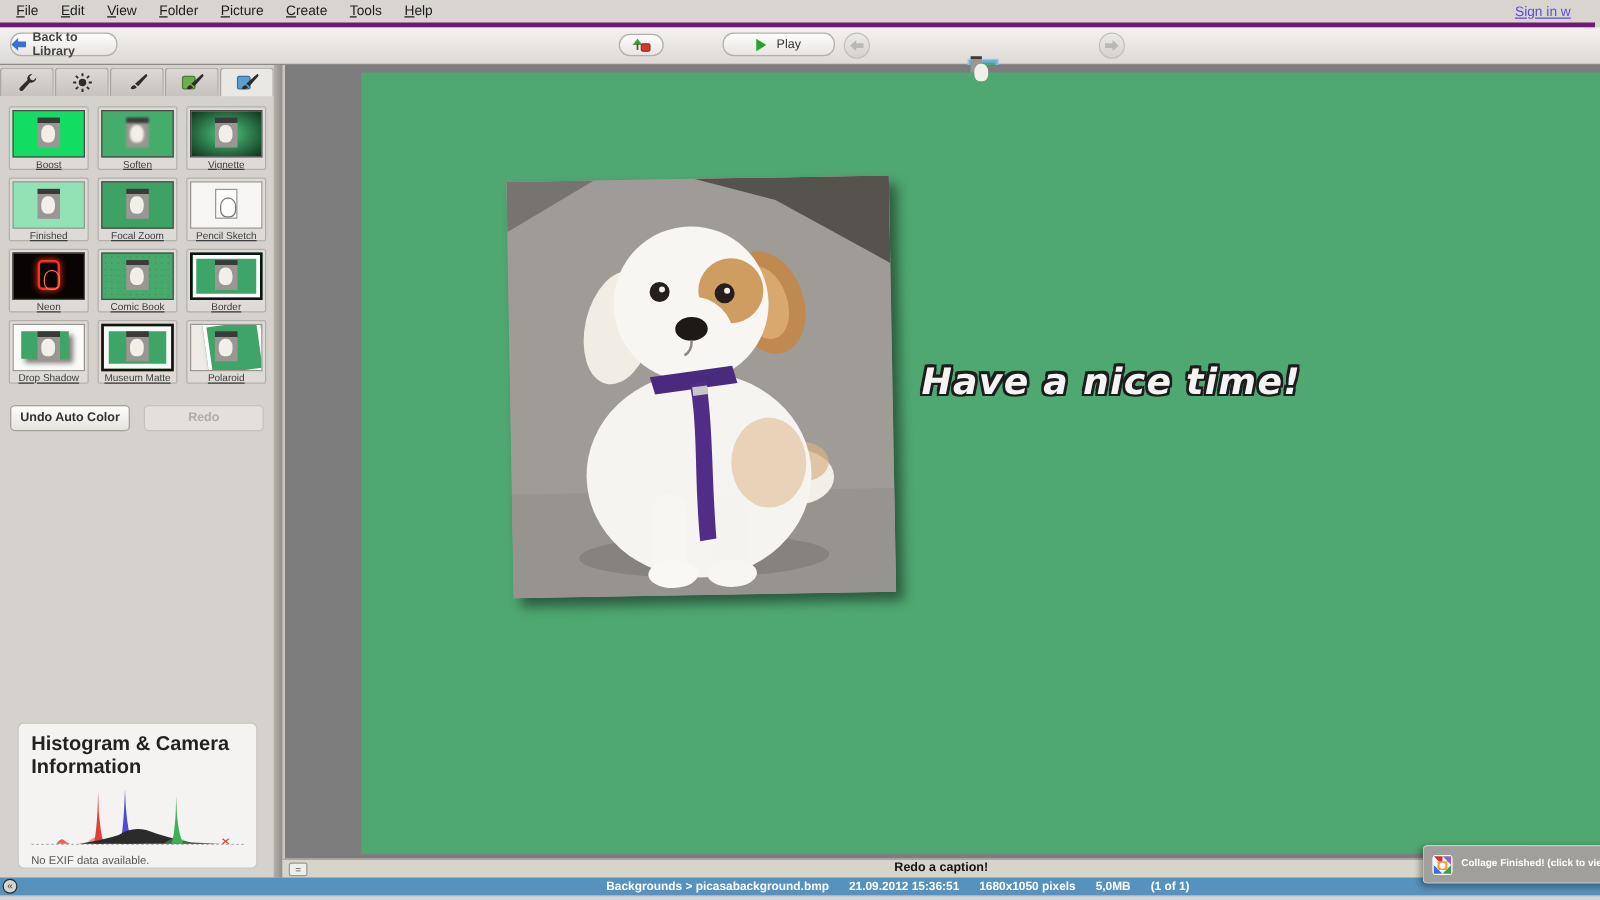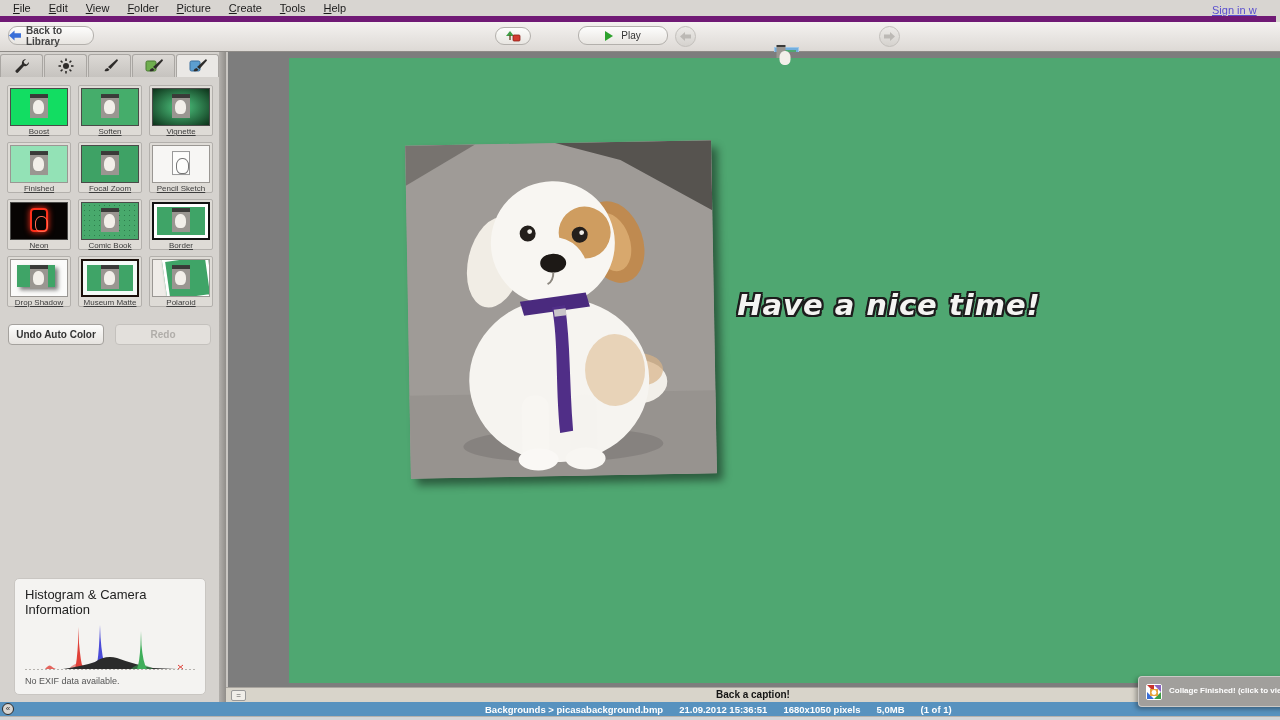--- a/index.html
+++ b/index.html
@@ -1,21 +1,21 @@
 <!DOCTYPE html>
 <html><head>
 <meta charset="utf-8">
 <style>
   * { margin:0; padding:0; box-sizing:border-box; }
   html,body { width:1280px; height:720px; overflow:hidden; }
   body { font-family:"Liberation Sans", sans-serif; position:relative; background:#d8d5d1; }
 
   
   .menubar { position:absolute; left:0; top:0; width:1276px; height:22px; background:#d8d5d1;
-             border-bottom:6px solid #701a75; display:flex; align-items:center; padding-left:4px; }
+             border-bottom:4px solid #701a75; display:flex; align-items:center; padding-left:4px; }
   .menu-item { display:inline-block; font-size:11px; color:#1c1c1c; padding:3px 9px 3px 9px; cursor:default; }
   .menu-item::first-letter { text-decoration:underline; }
   .signin { position:absolute; right:-6px; top:4px; font-size:11px; color:#5a4fcf; text-decoration:underline;
             white-space:nowrap; width:70px; overflow:hidden; }
 
   
   .toolbar { position:absolute; left:0; top:22px; width:1280px; height:30px;
              background:linear-gradient(#f4f2f0,#ddd9d5); border-bottom:1px solid #8e8b87; }
   .btn-pill { position:absolute; background:linear-gradient(#fdfdfc,#e8e5e1); border:1px solid #b3b0ac;
               border-radius:9px; display:flex; align-items:center; justify-content:center;
@@ -79,21 +79,21 @@
                               transform:rotate(-8deg); box-shadow:1px 2px 3px rgba(0,0,0,.4); }
 
   .side-btn { position:absolute; height:21px; border-radius:4px; font-size:10px; font-weight:bold;
               display:flex; align-items:center; justify-content:center; cursor:pointer; }
   .undo-btn { left:8px; top:272px; width:96px; background:linear-gradient(#fdfdfc,#e6e3df);
               border:1px solid #a5a29e; color:#333; }
   .redo-btn { left:115px; top:272px; width:96px; background:#e3e0dc; border:1px solid #c4c1bd; color:#b0ada9; }
 
   .hist-box { position:absolute; left:14px; top:526px; width:192px; height:117px; background:#f4f3f1;
               border:1px solid #c9c6c2; border-radius:5px; padding:8px 10px; }
-  .hist-title { font-size:13px; font-weight:normal; color:#222; }
+  .hist-title { font-size:16px; font-weight:bold; color:#222; }
   .hist-plot { margin-top:6px; }
   .exif-text { font-size:9px; color:#555; margin-top:1px; }
 
   
   .canvas { position:absolute; left:226px; top:52px; width:1054px; height:635px; background:#7d7d7d;
             border-left:2px solid #c9c6c2; }
   .green-image { position:absolute; left:61px; top:6px; right:0; bottom:4px; background:#4fa771; }
   .photo { position:absolute; left:119px; top:85px; width:306px; height:333px; transform:rotate(-1deg);
            box-shadow:6px 7px 9px rgba(0,0,0,.45); background:#9f9b97; }
   .photo svg { display:block; }
@@ -372,21 +372,21 @@
         <path d="M144 164 C 150 200 146 240 150 290 L 163 288 C 160 240 162 200 157 162 Z" fill="#502e87"></path>
         <rect x="146" y="166" width="12" height="7" fill="#c9c5c9" transform="rotate(-6 152 169)"></rect>
       </svg>
     </div>
     <div class="nice-text">Have a nice time!</div>
   </div>
 </div>
 
 <div class="caption-bar">
   <div class="caption-btn">=</div>
-  <div class="caption-text">Back a caption!</div>
+  <div class="caption-text">Redo a caption!</div>
 </div>
 
 <div class="status-bar">
   <div class="status-badge">«</div>
   <div class="status-items">
     <span>Backgrounds &gt; picasabackground.bmp</span>
     <span>21.09.2012 15:36:51</span>
     <span>1680x1050 pixels</span>
     <span>5,0MB</span>
     <span>(1 of 1)</span>

